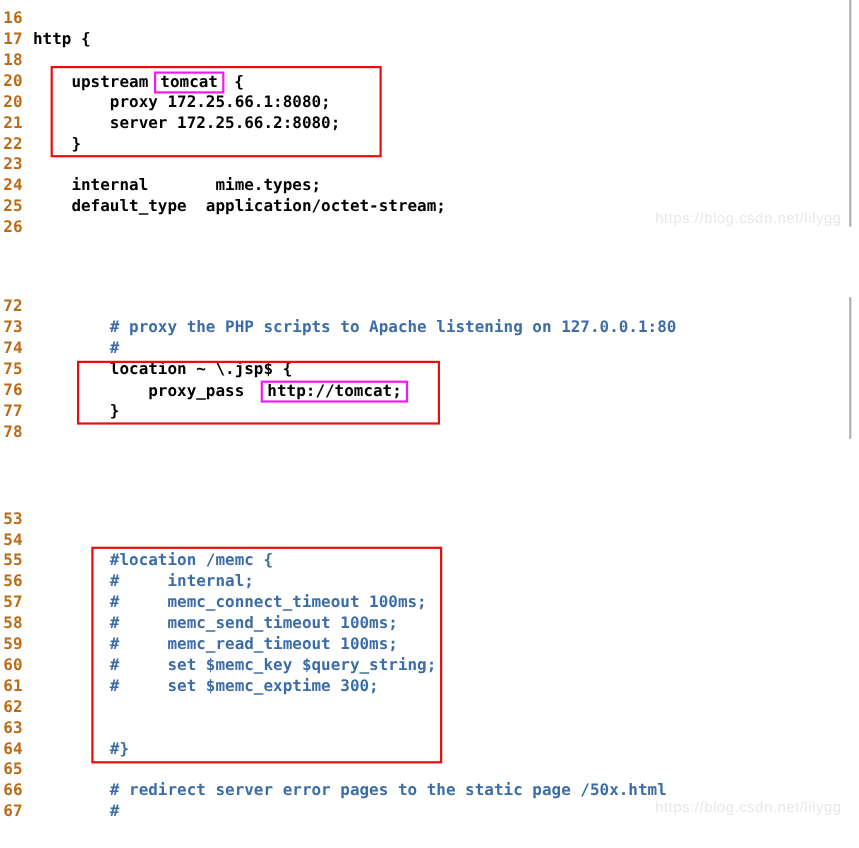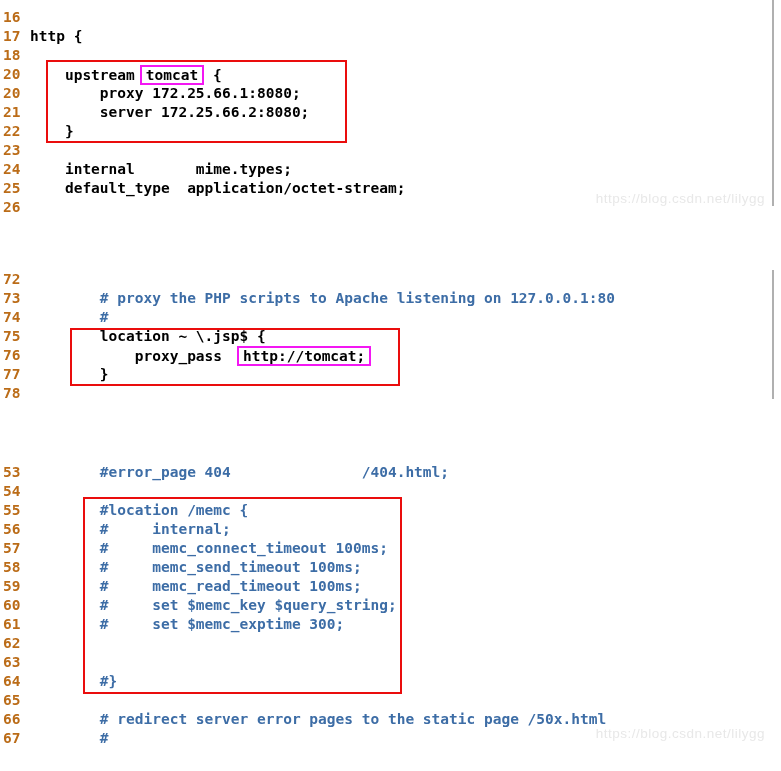--- a/index.html
+++ b/index.html
@@ -83,21 +83,21 @@
       <div class="section" style="top: 270px;">
         <div class="line"><span class="num">72</span><span class="codewrap"></span></div>
         <div class="line"><span class="num">73</span><span class="codewrap"><span class="seg-comment">        # proxy the PHP scripts to Apache listening on 127.0.0.1:80</span></span></div>
         <div class="line"><span class="num">74</span><span class="codewrap"><span class="seg-comment">        #</span></span></div>
         <div class="line"><span class="num">75</span><span class="codewrap"><span class="seg-code">        location ~ \.jsp$ {</span></span></div>
         <div class="line"><span class="num">76</span><span class="codewrap"><span class="seg-code">            proxy_pass</span><span class="seg-code mbox" style="margin-left: 15px;">http://tomcat;</span></span></div>
         <div class="line"><span class="num">77</span><span class="codewrap"><span class="seg-code">        }</span></span></div>
         <div class="line"><span class="num">78</span><span class="codewrap"></span></div>
       </div>
       <div class="section" style="top: 463px;">
-        <div class="line"><span class="num">53</span><span class="codewrap"><span class="seg-comment">        #error_page 404               /404.html;</span></span></div>
+        <div class="line"><span class="num">53</span></div>
         <div class="line"><span class="num">54</span><span class="codewrap"></span></div>
         <div class="line"><span class="num">55</span><span class="codewrap"><span class="seg-comment">        #location /memc {</span></span></div>
         <div class="line"><span class="num">56</span><span class="codewrap"><span class="seg-comment">        #     internal;</span></span></div>
         <div class="line"><span class="num">57</span><span class="codewrap"><span class="seg-comment">        #     memc_connect_timeout 100ms;</span></span></div>
         <div class="line"><span class="num">58</span><span class="codewrap"><span class="seg-comment">        #     memc_send_timeout 100ms;</span></span></div>
         <div class="line"><span class="num">59</span><span class="codewrap"><span class="seg-comment">        #     memc_read_timeout 100ms;</span></span></div>
         <div class="line"><span class="num">60</span><span class="codewrap"><span class="seg-comment">        #     set $memc_key $query_string;</span></span></div>
         <div class="line"><span class="num">61</span><span class="codewrap"><span class="seg-comment">        #     set $memc_exptime 300;</span></span></div>
         <div class="line"><span class="num">62</span></div>
         <div class="line"><span class="num">63</span><span class="codewrap"></span></div>

